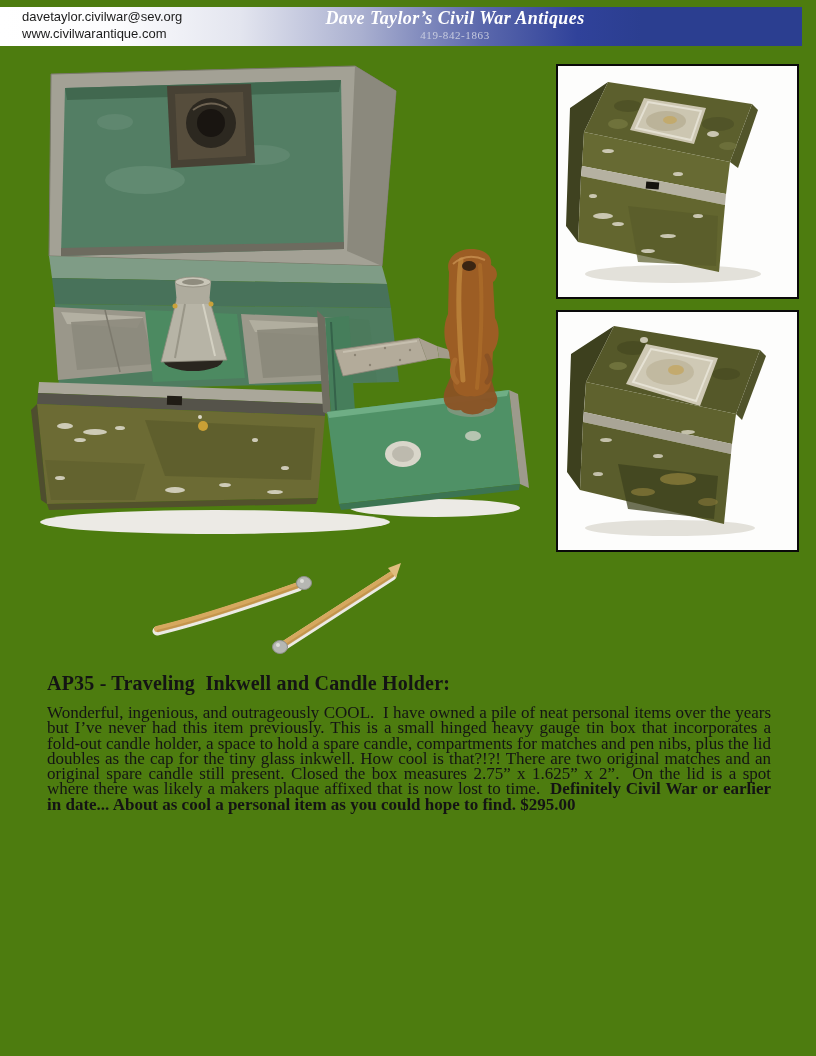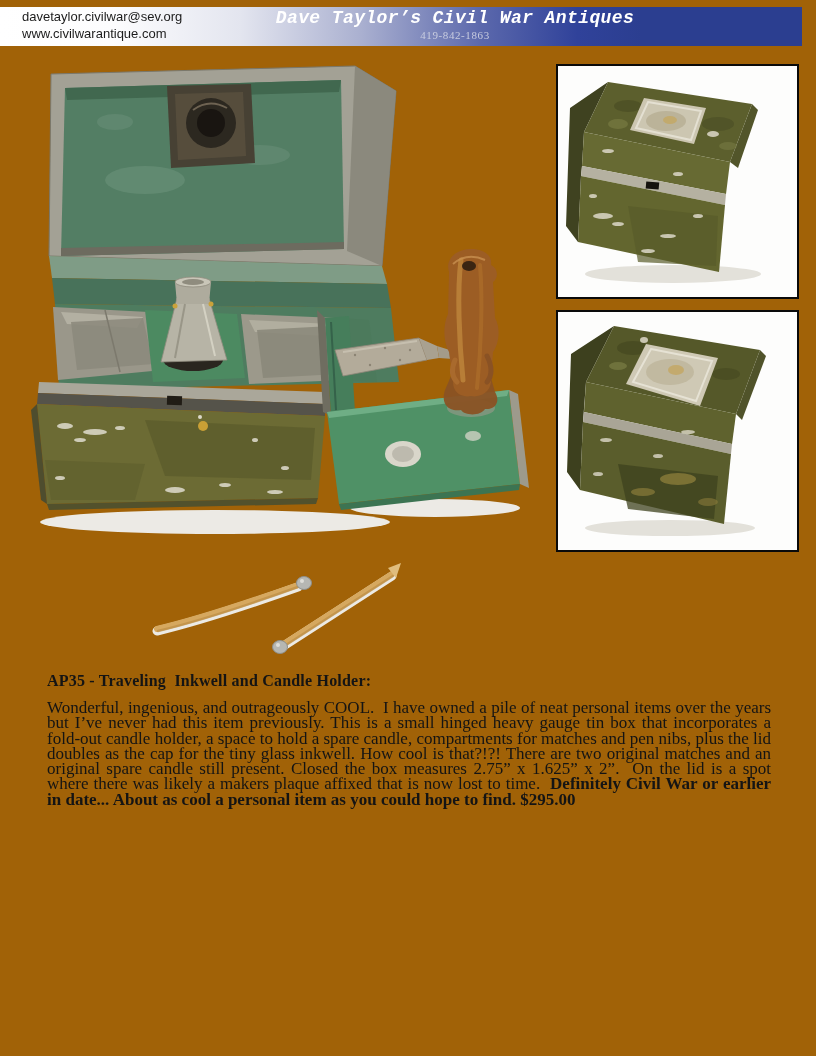--- a/index.html
+++ b/index.html
@@ -1,55 +1,55 @@
 <!DOCTYPE html>
 <html><head>
 <meta charset="utf-8">
 <style>
   html,body { margin:0; padding:0; background:#888; }
   .page {
     position:relative; width:816px; height:1056px; margin:0 auto;
-    background:#a16207; overflow:hidden;
+    background:#4d7c0f; overflow:hidden;
     font-family:"Liberation Serif", serif;
   }
   
   .banner {
     position:absolute; top:7px; left:0; width:802px; height:39px;
     background:linear-gradient(90deg,#ffffff 0%,#fdfdfe 14%,#e3e5ef 30%,
       #aab0d0 45%,#5b68ac 60%,#30429a 72%,#2b3e90 80%,#2b3e90 100%);
   }
   .contact {
     position:absolute; top:9px; left:22px;
     font-family:"Liberation Sans", sans-serif;
     font-size:13px; line-height:16.5px; color:#1c1c1c;
   }
   .banner-text {
     position:absolute; top:9px; left:108px; width:694px; text-align:center;
   }
   .banner-title {
-    font-family:Liberation Mono, monospace; font-style:italic; font-weight:bold;
+    font-family:Liberation Serif, serif; font-style:italic; font-weight:bold;
     font-size:18px; line-height:19px; color:#ffffff; letter-spacing:.4px;
   }
   .banner-phone {
     font-family:"Liberation Serif", serif;
     font-size:11px; line-height:14px; color:#c8ccdf; letter-spacing:.6px;
   }
   
   .photo { position:absolute; }
   .photo svg { display:block; width:100%; height:100%; }
   .main-photo   { left:25px;  top:60px;  width:515px; height:490px; }
   .side-photo-1 { left:556px; top:64px;  width:243px; height:235px;
                   border:2px solid #0a0a0a; box-sizing:border-box; background:#fdfdfc; }
   .side-photo-2 { left:556px; top:310px; width:243px; height:242px;
                   border:2px solid #0a0a0a; box-sizing:border-box; background:#fdfdfc; }
   .matches-photo{ left:100px; top:552px; width:400px; height:112px; }
   
   .listing { position:absolute; left:47px; top:672px; width:724px; color:#141414; }
   .listing-title {
-    margin:0 0 10px 0; font-size:16px; font-weight:bold;
+    margin:0 0 10px 0; font-size:20px; font-weight:bold;
     white-space:pre-wrap; letter-spacing:.2px;font-family:Liberation Serif, serif;
   }
   .listing-desc {
     margin:0; font-size:17px; line-height:15.3px;
     text-align:justify; white-space:pre-wrap;
   }
   .listing-desc b { font-weight:bold; }
 </style>
 </head>
 <body>

